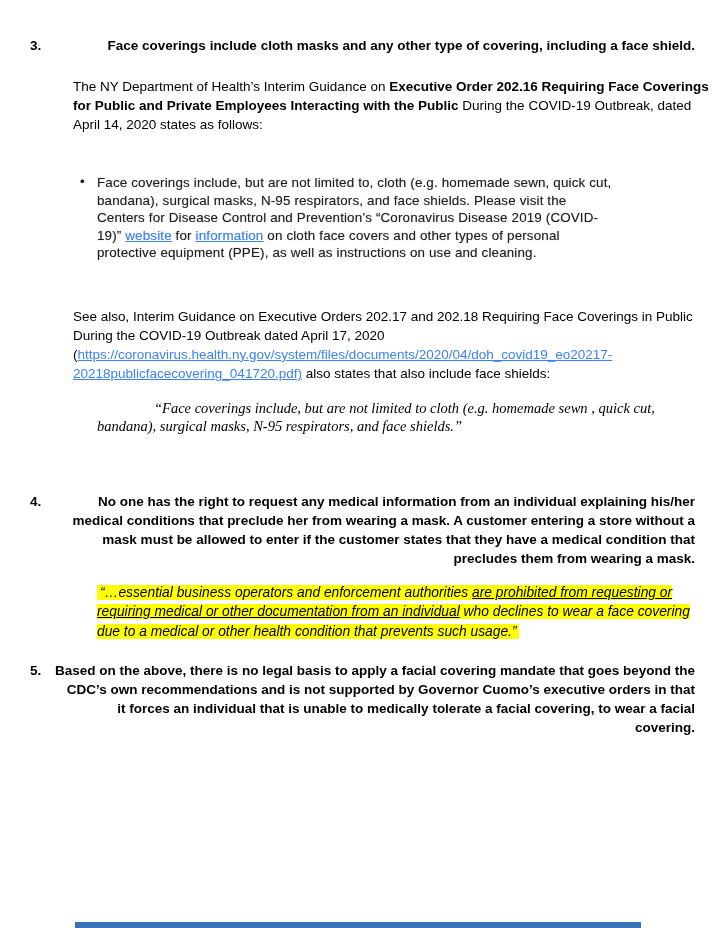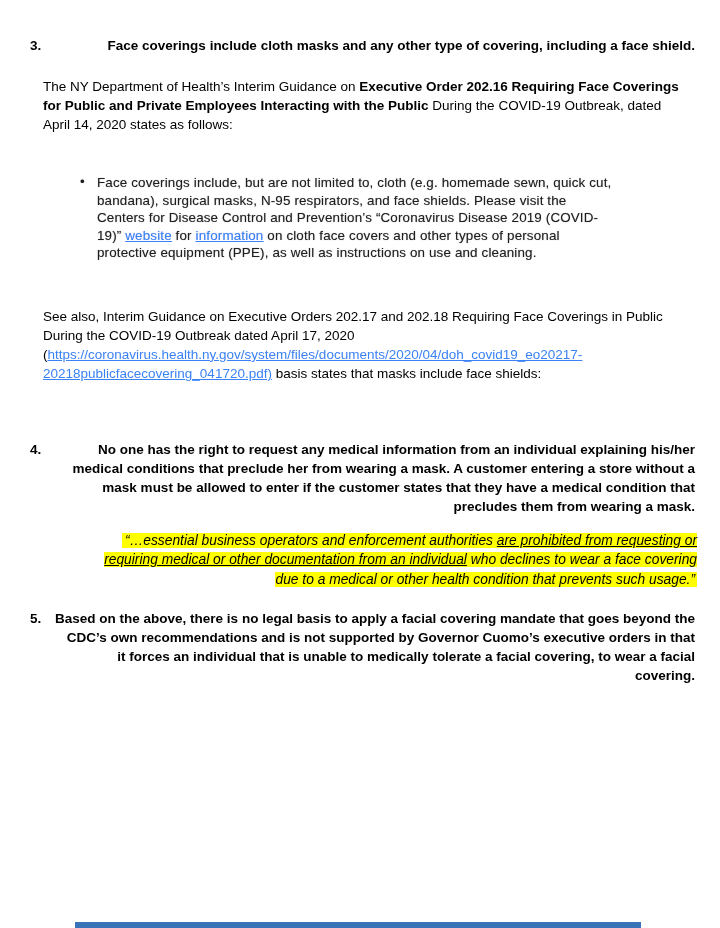--- a/index.html
+++ b/index.html
@@ -17,21 +17,21 @@
   .numbered { position:relative; margin-left:30px; margin-right:25px; }
   .numbered .num {
     position:absolute; left:0; top:0;
     font-weight:700; font-size:13.5px; line-height:19px;
   }
   .numbered .ntext { margin-left:25px;text-align:right; }
 
   .bold-head { font-weight:700; font-size:13.5px; line-height:19px; }
 
   .para {
-    margin-left:43px; width:640px;
+    margin-left:73px; width:640px;
     font-size:13.5px; line-height:19px;
   }
   .b { font-weight:700; }
 
   a.link, .link {
     color:#3b82f6; text-decoration:underline; cursor:pointer;
   }
 
   
   .bullet-block {
@@ -50,21 +50,21 @@
     margin-left:97px; width:568px;
     font-family:"Liberation Serif", serif;
     font-style:italic;
     font-size:14.5px; line-height:18px;
     text-indent:57px;
   }
 
   .hquote {
     margin-left:97px; width:600px;
     font-style:italic;
-    font-size:13.8px; line-height:19.5px;text-align:right;
+    font-size:13.8px; line-height:19.5px;
   }
   .hl { background:#ffff00; padding:0 2px 0 3px; }
   .hl .u { text-decoration:underline; }
 
   .subhead { margin-left:55px; font-weight:700; font-size:13.5px; line-height:19px; }
 
   .footer-bar {
     position:absolute; left:75px; bottom:0;
     width:566px; height:6px;
     background:#3b73b9;
@@ -97,23 +97,24 @@
     <div class="para mt-para1">
       <span>The NY Department of Health’s Interim Guidance on </span><span class="b">Executive Order 202.16 Requiring Face Coverings for Public and Private Employees Interacting with the Public</span><span> During the COVID-19 Outbreak, dated April 14, 2020 states as follows:</span>
     </div>
 
     <div class="bullet-block mt-bullet">
       <span class="marker">•</span>
       <span>Face coverings include, but are not limited to, cloth (e.g. homemade sewn, quick cut, bandana), surgical masks, N-95 respirators, and face shields. Please visit the Centers for Disease Control and Prevention’s “Coronavirus Disease 2019 (COVID-19)” </span><a class="link">website</a><span> for </span><a class="link">information</a><span> on cloth face covers and other types of personal protective equipment (PPE), as well as instructions on use and cleaning.</span>
     </div>
 
     <div class="para mt-para2">
-      <span>See also, Interim Guidance on Executive Orders 202.17 and 202.18 Requiring Face Coverings in Public During the COVID-19 Outbreak dated April 17, 2020 (</span><a class="link">https://coronavirus.health.ny.gov/system/files/documents/2020/04/doh_covid19_eo20217-20218publicfacecovering_041720.pdf)</a><span> basis states that masks include face shields:</span>
+      <span>See also, Interim Guidance on Executive Orders 202.17 and 202.18 Requiring Face Coverings in Public During the COVID-19 Outbreak dated April 17, 2020 (</span><a class="link">https://coronavirus.health.ny.gov/system/files/documents/2020/04/doh_covid19_eo20217-20218publicfacecovering_041720.pdf)</a><span> also states that also include face shields:</span>
     </div>
 
+    <div class="serif-quote mt-squote">“Face coverings include, but are not limited to cloth (e.g. homemade sewn , quick cut, bandana), surgical masks, N-95 respirators, and face shields.”</div>
 
     <div class="numbered mt-item4">
       <span class="num">4.</span>
       <div class="ntext bold-head">No one has the right to request any medical information from an individual explaining his/her medical conditions that preclude her from wearing a mask.  A customer entering a store without a mask must be allowed to enter if the customer states that they have a medical condition that precludes them from wearing a mask.</div>
     </div>
 
 
     <div class="hquote mt-quote1">
       <span class="hl"><span>“…essential business operators and enforcement authorities </span><span class="u">are prohibited from requesting or requiring medical or other documentation from an individual</span><span> who declines to wear a face covering due to a medical or other health condition that prevents such usage.”</span></span>
     </div>

